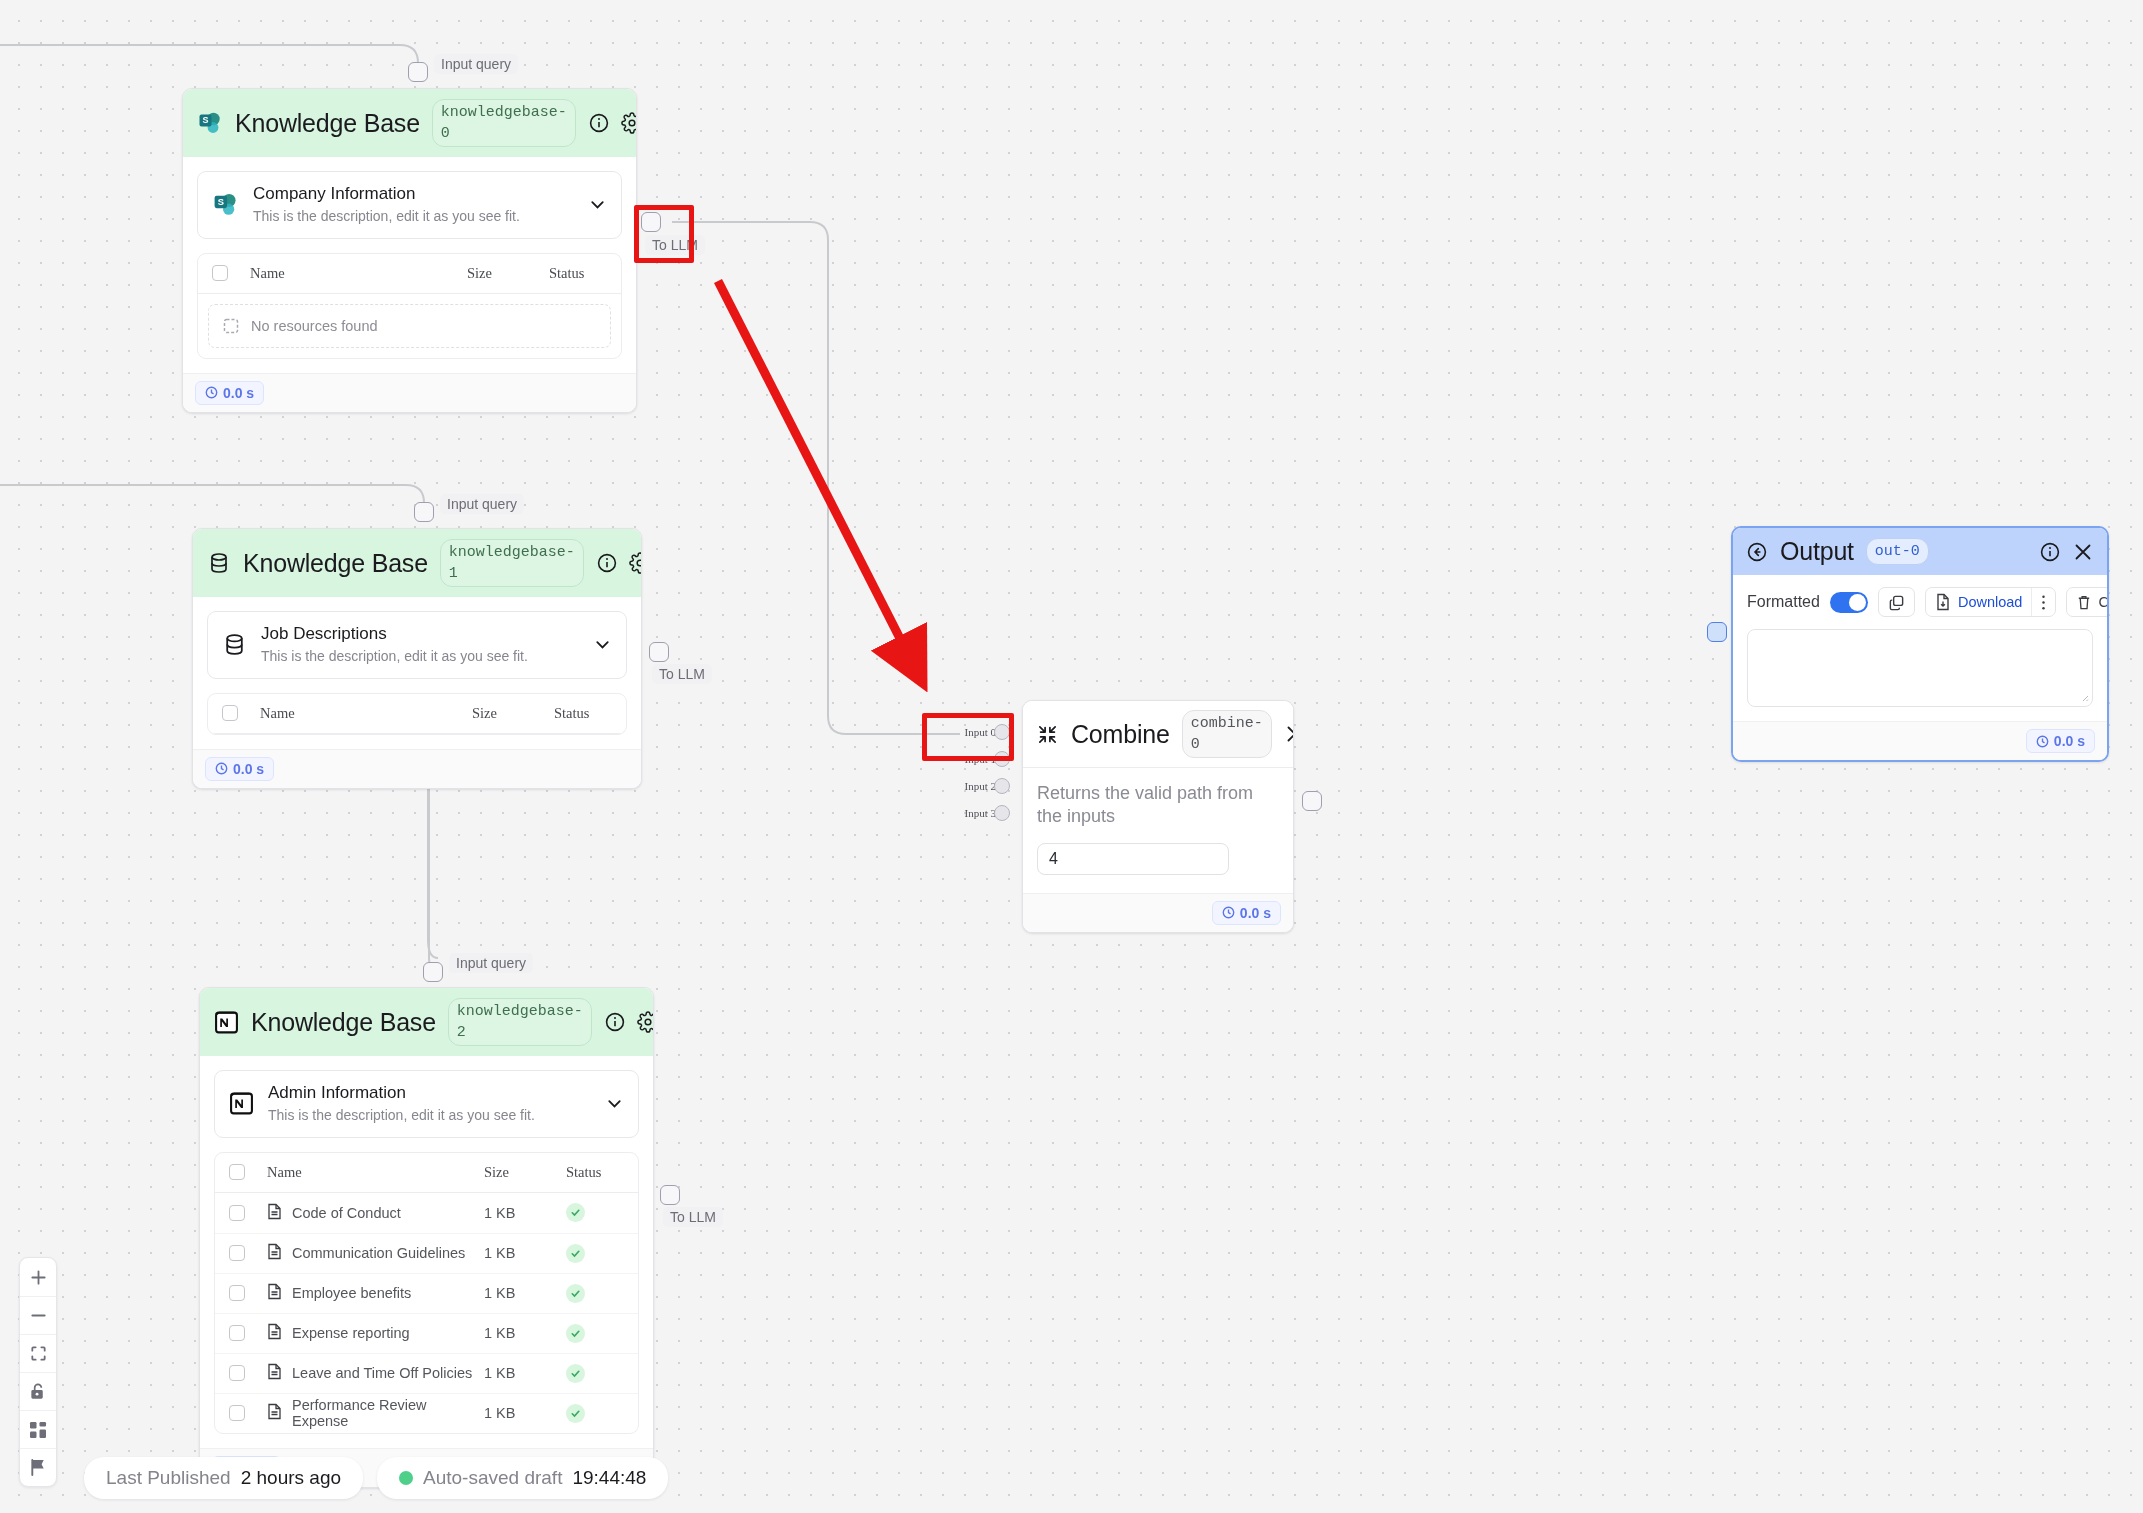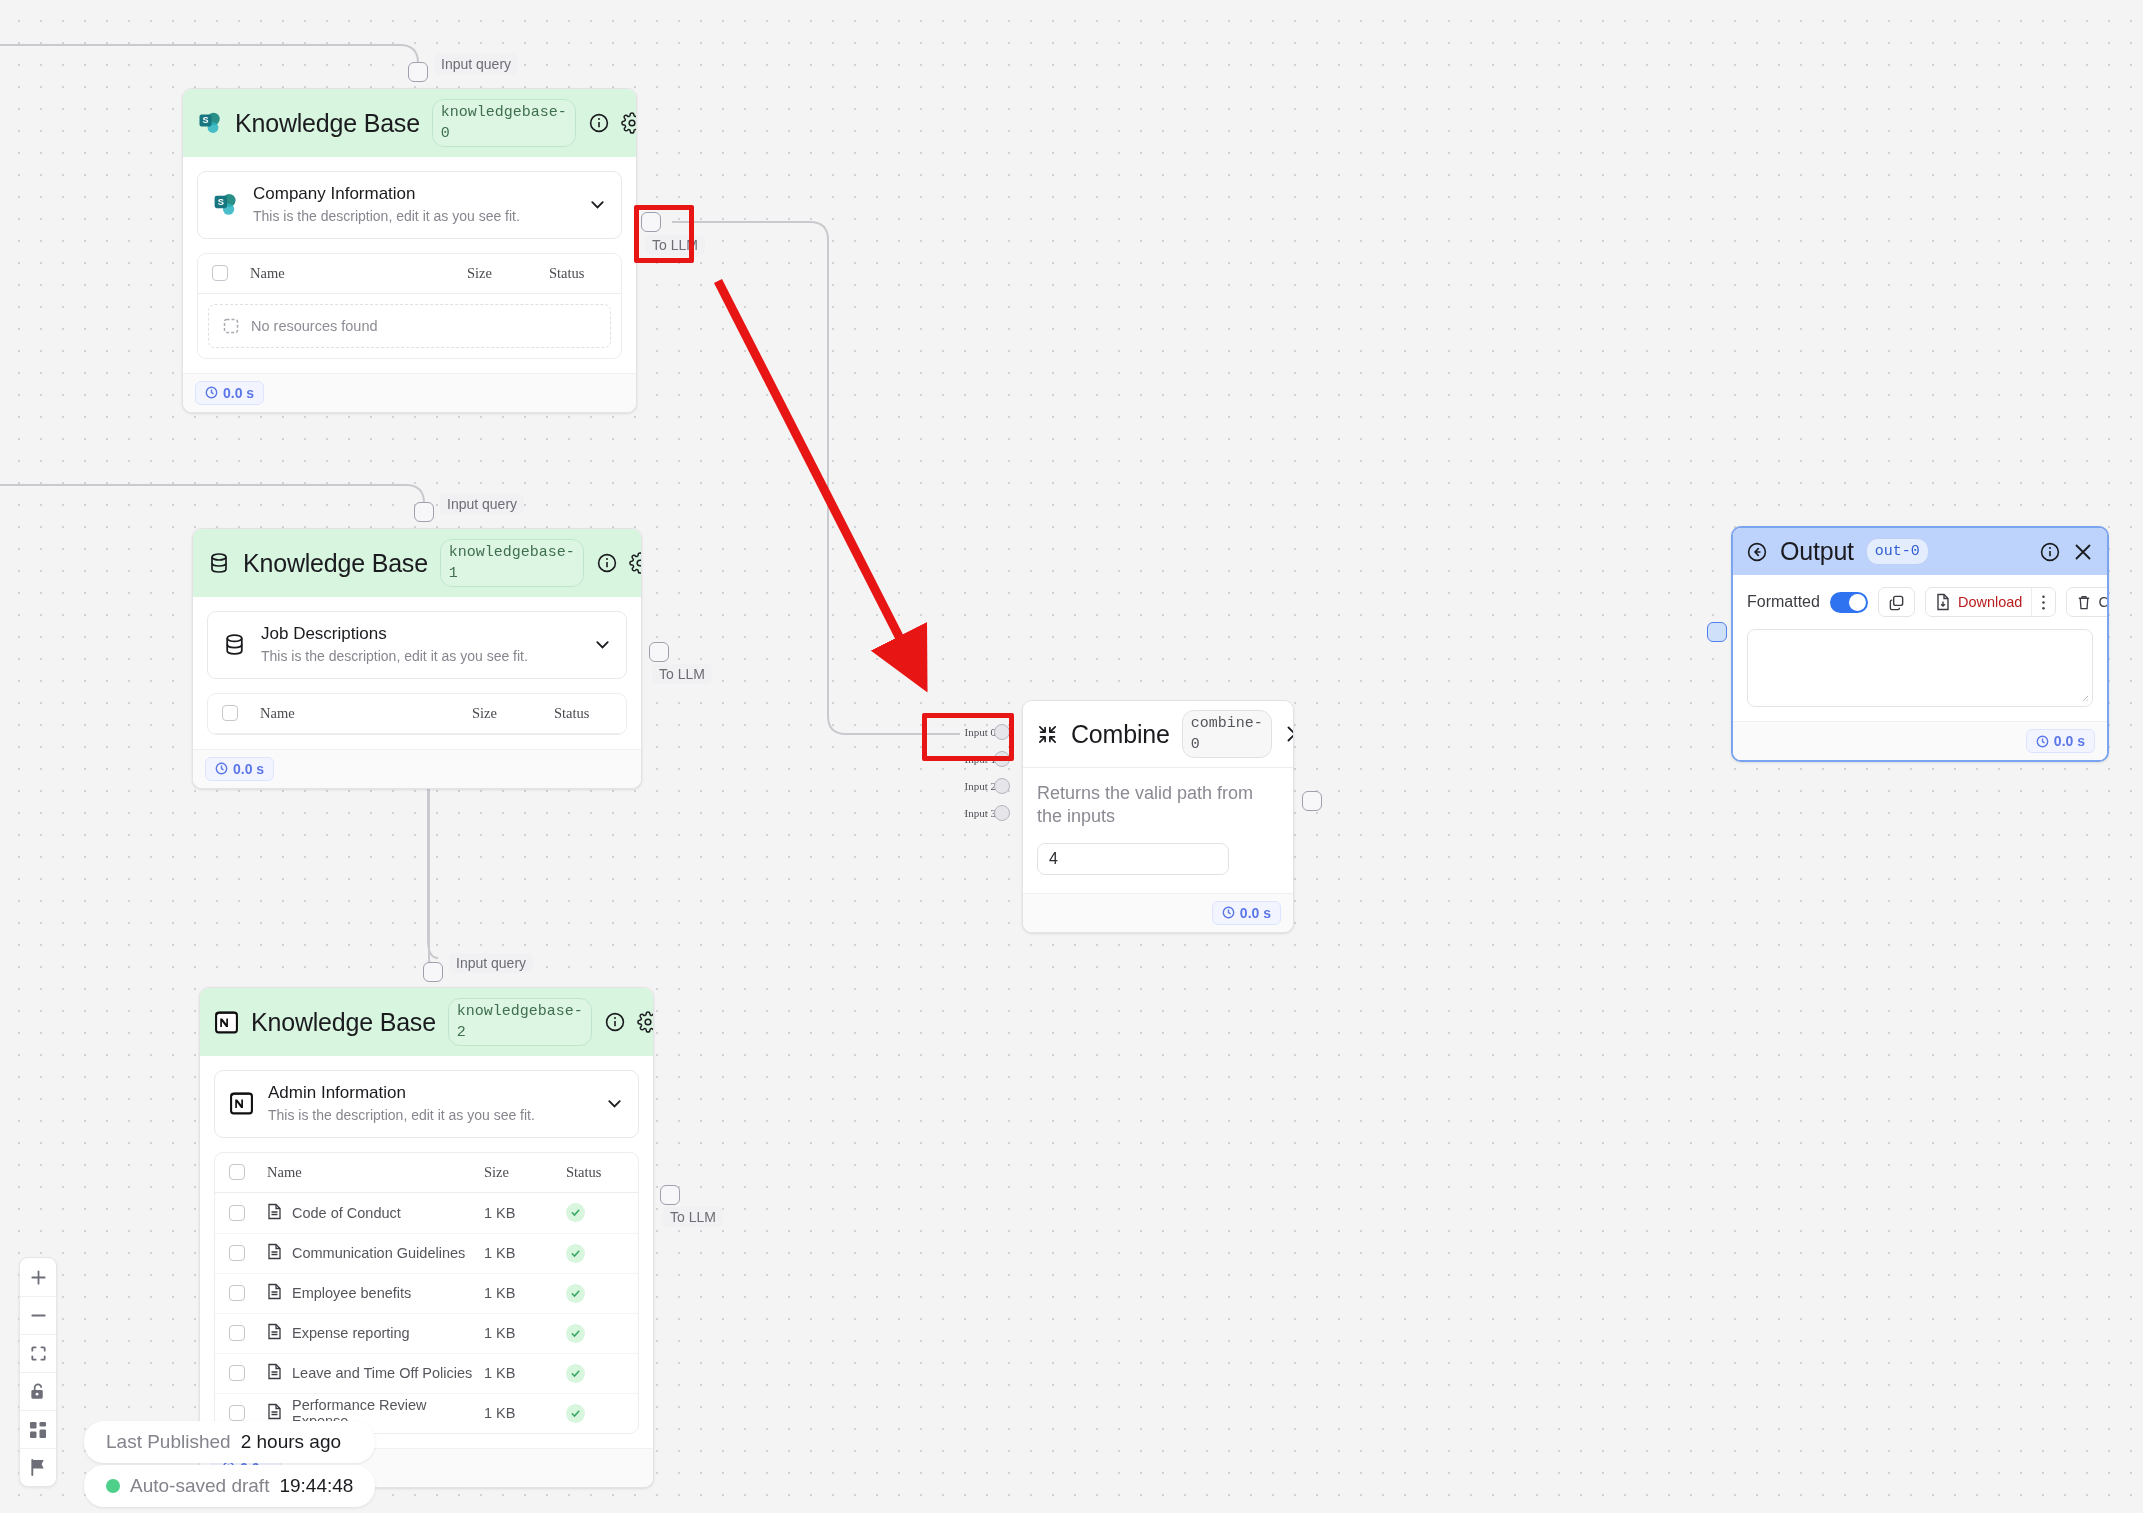--- a/index.html
+++ b/index.html
@@ -144,21 +144,21 @@
   .toggle::after {
     content: ""; position: absolute; top: 2px; left: 19px;
     width: 17px; height: 17px; border-radius: 50%; background: #fff;
   }
   .tb-btn {
     height: 30px; display: inline-flex; align-items: center; gap: 6px;
     border: 1px solid #e4e4e7; border-radius: 7px; background: #fff;
     padding: 0 9px; font-size: 14.5px; color: #3c3d43; cursor: pointer;
   }
   .tb-group { display: inline-flex; align-items: center; border: 1px solid #e4e4e7; border-radius: 7px; background:#fff; }
-  .tb-group > div { height: 28px; display: inline-flex; align-items: center; gap: 6px; padding: 0 9px; font-size: 14.5px; color: #b91c1c; cursor: pointer; }
+  .tb-group > div { height: 28px; display: inline-flex; align-items: center; gap: 6px; padding: 0 9px; font-size: 14.5px; color: #1d4ed8; cursor: pointer; }
   .tb-group > div + div { border-left: 1px solid #ededf0; }
   .out-area {
     margin-top: 12px; height: 78px; border: 1px solid #e4e4e7;
     border-radius: 8px; background: #fff; position: relative;
   }
   .resize-grip { position: absolute; right: 3px; bottom: 2px; color: #b9bac1; font-size: 11px; }
 
   
   .ltoolbar {
     position: absolute; left: 19px; top: 1257px;
@@ -166,21 +166,21 @@
     border-radius: 9px; box-shadow: 0 1px 3px rgba(16,24,40,.08);
     overflow: hidden;
   }
   .ltoolbar div {
     height: 38px; display: flex; align-items: center; justify-content: center;
     cursor: pointer; color: #6d6e78;
   }
   .ltoolbar div + div { border-top: 1px solid #f0f0f2; }
 
   
-  .statusbar { position: absolute; left: 84px; bottom: 6px; display: flex; gap: 2px; flex-direction: column; }
+  .statusbar { position: absolute; left: 84px; bottom: 14px; display: flex; gap: 14px; }
   .pill {
     display: inline-flex; align-items: center; gap: 10px;
     background: #fff; border-radius: 20px; padding: 10px 22px;
     box-shadow: 0 1px 3px rgba(16,24,40,.09); font-size: 19px;
   }
   .pill .muted { color: #83848c; }
   .pill .strong { color: #1b1b1f; }
   .dot { width: 14px; height: 14px; border-radius: 50%; background: #4ed08a; flex: none; }
 
   

